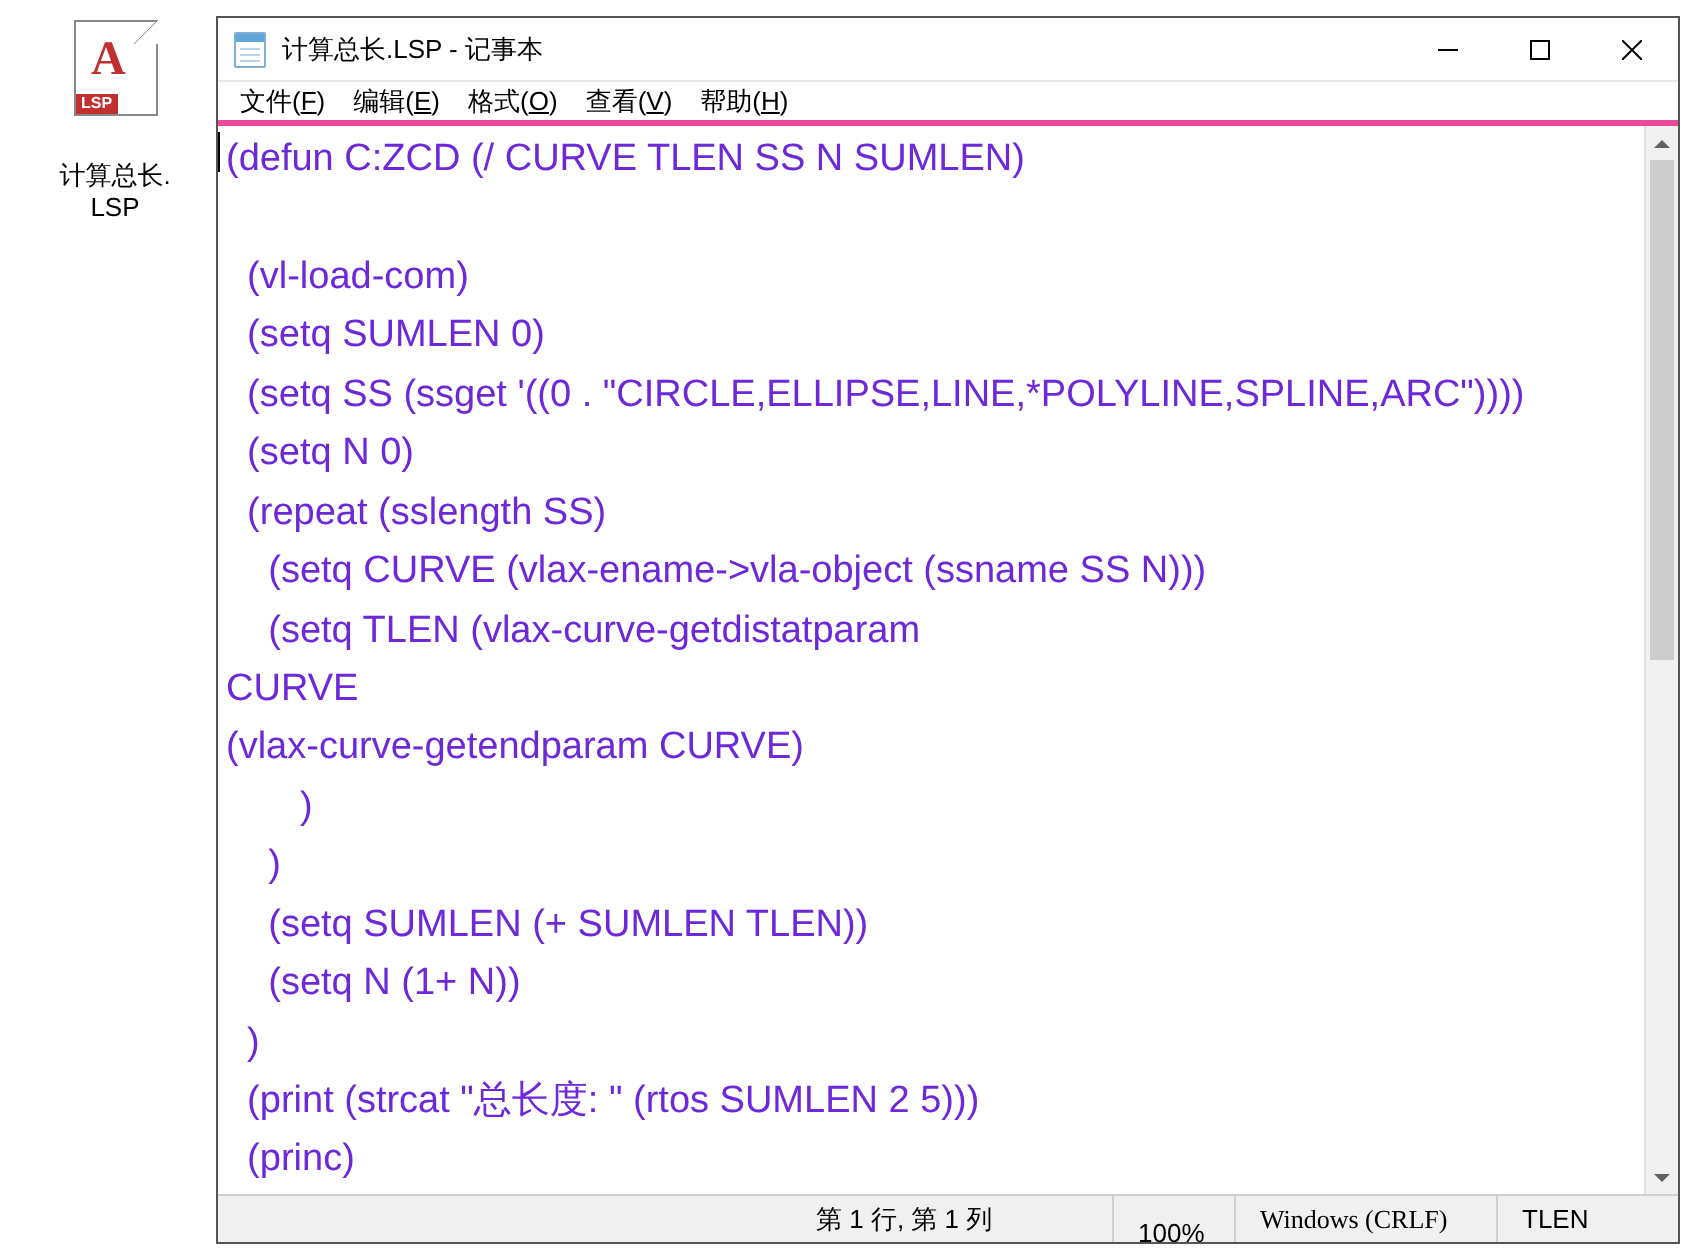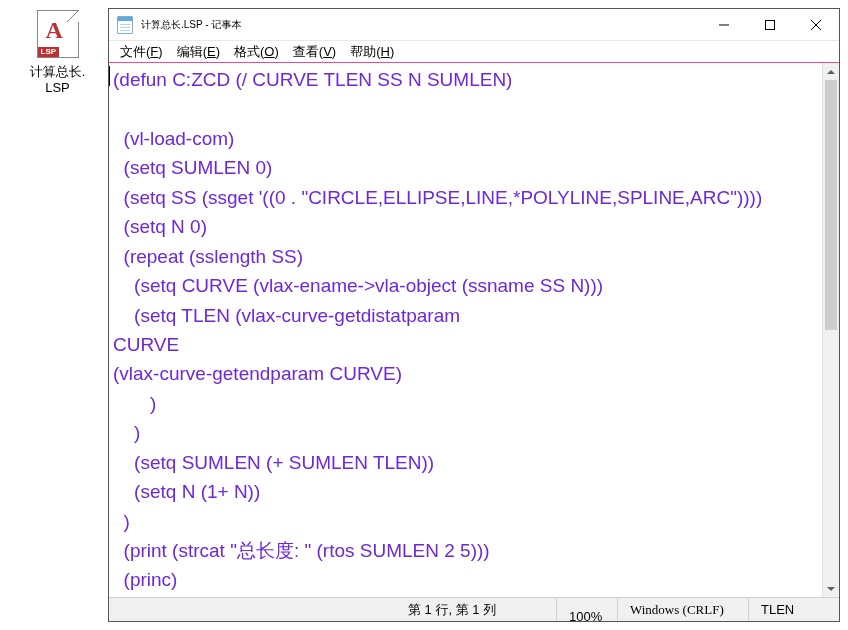--- a/index.html
+++ b/index.html
@@ -60,21 +60,21 @@
   bottom: 0;
   left: 0;
   background: #c03030;
   color: #fff;
   font-size: 8px;
   padding: 1px 3px;
   font-weight: bold;
   line-height: 1;
 }
 .desktop-icon .icon-label {
-  margin-top: 6px;
+  margin-top: 22px;
   font-size: 13px;
   color: #000;
   text-align: center;
   line-height: 1.2;
   white-space: pre-line;
 }
 
 
 .notepad-window {
   position: absolute;
@@ -124,21 +124,21 @@
   content: "";
   position: absolute;
   top: 7px;
   left: 2px;
   right: 2px;
   height: 1px;
   background: #b8d4e8;
   box-shadow: 0 3px 0 #b8d4e8, 0 6px 0 #b8d4e8;
 }
 .title-text {
-  font-size: 10px;
+  font-size: 13px;
   color: #000;
   flex: 1;
 }
 .title-controls {
   display: flex;
   height: 100%;
 }
 .title-btn {
   width: 46px;
   height: 100%;
@@ -148,21 +148,21 @@
   cursor: pointer;
 }
 .title-btn svg { width: 10px; height: 10px; }
 
 
 .menu-bar {
   height: 22px;
   display: flex;
   align-items: center;
   padding: 0 4px;
-  border-bottom: 1px solid #ec4899;
+  border-bottom: 3px solid #ec4899;
 }
 .menu-item {
   padding: 2px 7px;
   font-size: 13px;
   cursor: pointer;
 }
 .menu-item u { text-decoration: underline; }
 
 
 .editor-container {

